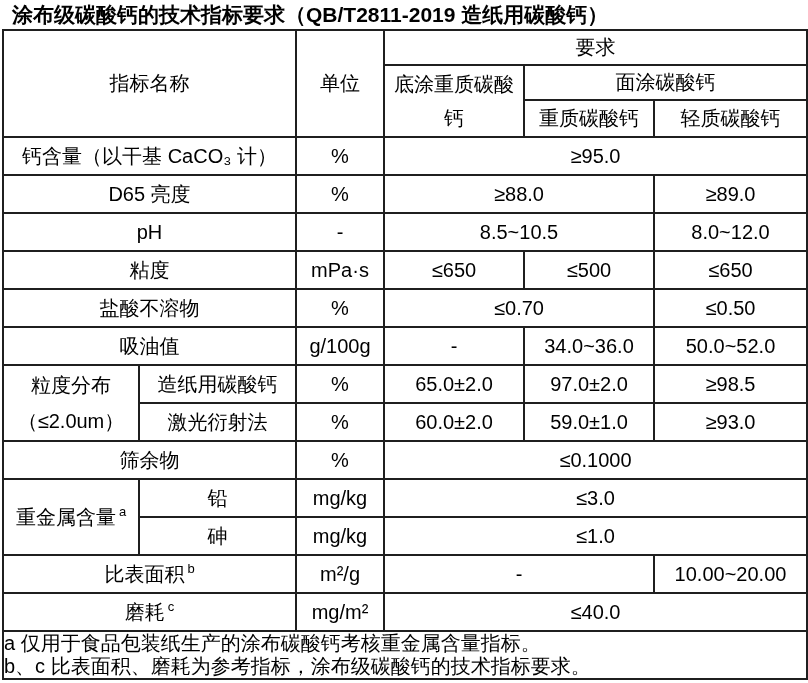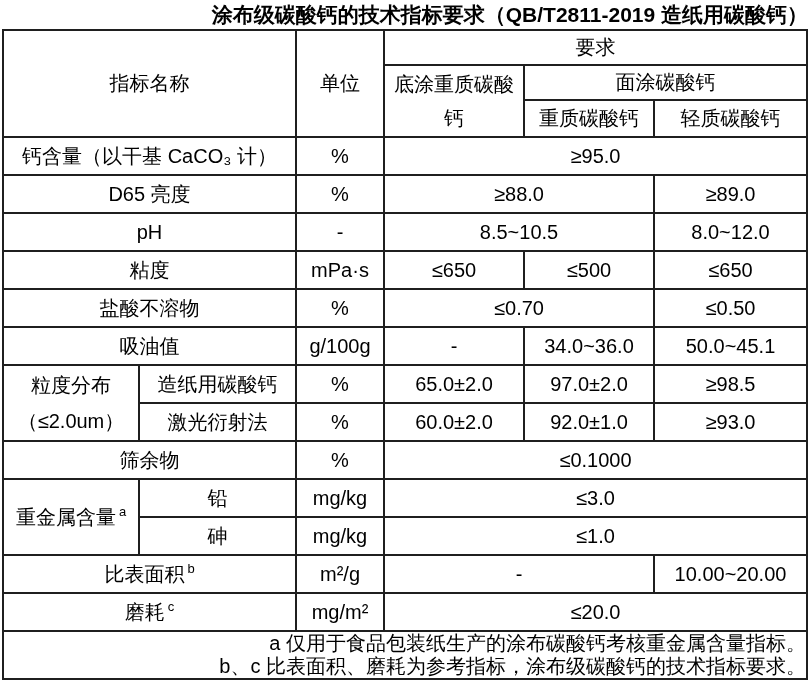--- a/index.html
+++ b/index.html
@@ -8,24 +8,25 @@
     padding: 0;
     width: 808px;
     height: 683px;
     background: #ffffff;
     color: #000000;
     font-family: "Liberation Sans", "DejaVu Sans", sans-serif;
   }
   .page-title {
     height: 29px;
     line-height: 29px;
-    text-align: right;
+    text-align: left;
     font-size: 21px;
     font-weight: bold;
     white-space: nowrap;
+    margin-left: 12px;
   }
   table.spec-table {
     border-collapse: collapse;
     table-layout: fixed;
     width: 804px;
     margin-left: 2px;
   }
   .spec-table td {
     border: 2px solid #1f1f1f;
     text-align: center;
@@ -45,21 +46,21 @@
     margin-top: 20px;
   }
   td.two-line-cell div { line-height: 36px; }
   sup.fn {
     font-size: 13px;
     margin-left: 3px;
   }
   tr.notes-row td { height: 47px; border: 2px solid #1f1f1f; }
   .note-line {
     line-height: 23px;
-    text-align: right;
+    text-align: left;
     font-size: 20px;
   }
 </style>
 </head>
 <body>
 
 <div class="page-title">涂布级碳酸钙的技术指标要求（QB/T2811-2019 造纸用碳酸钙）</div>
 
 <table class="spec-table">
   <colgroup>
@@ -119,40 +120,40 @@
     <td>%</td>
     <td colspan="2">≤0.70</td>
     <td>≤0.50</td>
   </tr>
 
   <tr class="data-row">
     <td colspan="2">吸油值</td>
     <td>g/100g</td>
     <td>-</td>
     <td>34.0~36.0</td>
-    <td>50.0~45.1</td>
+    <td>50.0~52.0</td>
   </tr>
 
   <tr class="data-row">
     <td rowspan="2" class="two-line-cell">
       <div>粒度分布</div>
       <div>（≤2.0um）</div>
     </td>
     <td>造纸用碳酸钙</td>
     <td>%</td>
     <td>65.0±2.0</td>
     <td>97.0±2.0</td>
     <td>≥98.5</td>
   </tr>
 
   <tr class="data-row">
     <td>激光衍射法</td>
     <td>%</td>
     <td>60.0±2.0</td>
-    <td>92.0±1.0</td>
+    <td>59.0±1.0</td>
     <td>≥93.0</td>
   </tr>
 
   <tr class="data-row">
     <td colspan="2">筛余物</td>
     <td>%</td>
     <td colspan="3">≤0.1000</td>
   </tr>
 
   <tr class="data-row">
@@ -177,21 +178,21 @@
     <td>m²/g</td>
     <td colspan="2">-</td>
     <td>10.00~20.00</td>
   </tr>
 
   <tr class="data-row">
     <td colspan="2">
       <span>磨耗</span><sup class="fn">c</sup>
     </td>
     <td>mg/m²</td>
-    <td colspan="3">≤20.0</td>
+    <td colspan="3">≤40.0</td>
   </tr>
 
   <tr class="notes-row">
     <td colspan="6">
       <div class="note-line">a 仅用于食品包装纸生产的涂布碳酸钙考核重金属含量指标。</div>
       <div class="note-line">b、c 比表面积、磨耗为参考指标，涂布级碳酸钙的技术指标要求。</div>
     </td>
   </tr>
 </tbody>
   </table>

